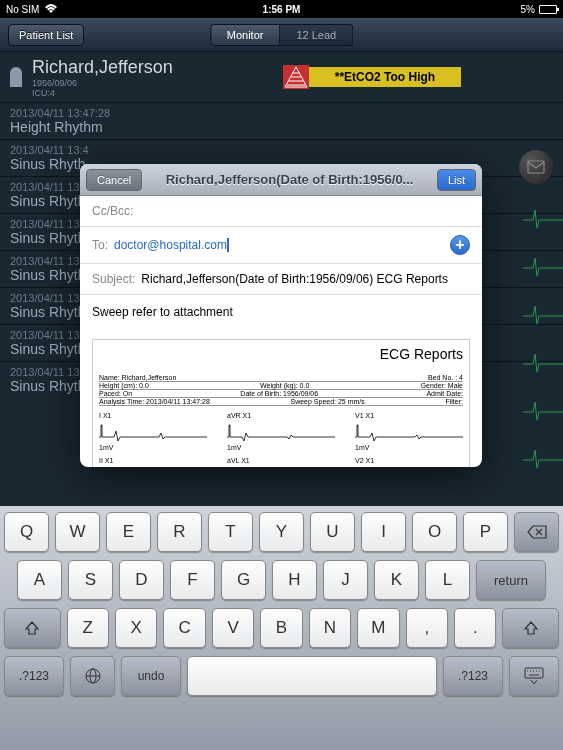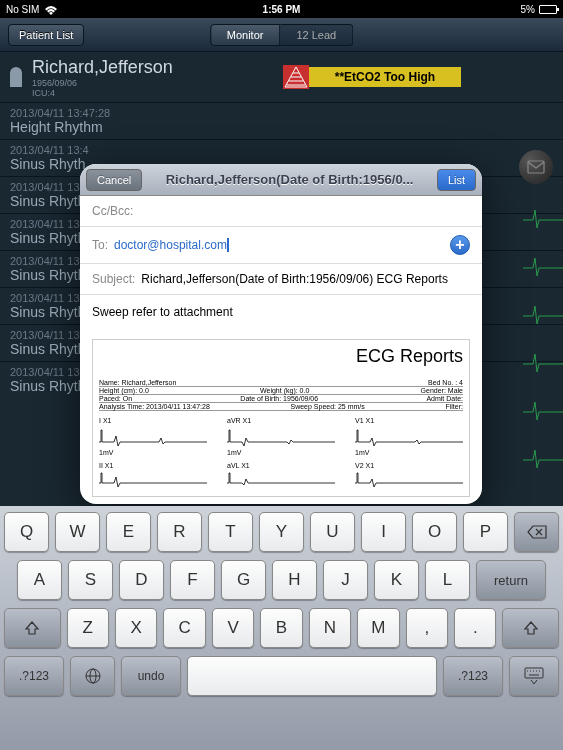--- a/index.html
+++ b/index.html
@@ -1,20 +1,20 @@
 <!DOCTYPE html>
 <html><head>
   <meta charset="utf-8">
   <style>
     * { margin: 0; padding: 0; box-sizing: border-box; font-family: -apple-system, Helvetica, Arial, sans-serif; }
     body { width: 563px; height: 750px; background: #1a2832; overflow: hidden; position: relative; }
     
     
     .status-bar { height: 18px; background: #000; color: #fff; display: flex; align-items: center; padding: 0 6px; font-size: 10px; justify-content: space-between; }
-    .status-left { display: flex; gap: 6px; align-items: flex-end; }
+    .status-left { display: flex; gap: 6px; align-items: flex-start; }
     .status-center { position: absolute; left: 50%; transform: translateX(-50%); font-weight: bold; }
     .status-right { display: flex; gap: 4px; align-items: center; }
     .battery-icon { width: 18px; height: 9px; border: 1px solid #fff; border-radius: 1px; position: relative; }
     .battery-icon::after { content: ''; position: absolute; right: -3px; top: 2px; width: 2px; height: 3px; background: #fff; }
     
     
     .nav-bar { height: 34px; background: linear-gradient(#3a4a5a, #1a2a3a); display: flex; align-items: center; padding: 0 8px; border-bottom: 1px solid #0a1520; }
     .nav-btn { background: linear-gradient(#4a5a6a, #2a3a4a); color: #fff; padding: 4px 10px; border-radius: 4px; font-size: 11px; border: 1px solid #0a1520; text-shadow: 0 -1px 0 #000; }
     .segment { display: flex; margin-left: auto; margin-right: auto; position: absolute; left: 50%; transform: translateX(-50%); }
     .seg-btn { background: linear-gradient(#2a3a4a, #1a2a3a); color: #aaa; padding: 4px 16px; font-size: 11px; border: 1px solid #0a1520; }
@@ -40,36 +40,36 @@
     .history-label { font-size: 14px; color: #9aaab8; }
     
     
     .mail-circle { position: absolute; right: 10px; top: 150px; width: 34px; height: 34px; border-radius: 50%; background: radial-gradient(circle at 30% 30%, #555, #222); display: flex; align-items: center; justify-content: center; }
     .mail-circle svg { width: 18px; height: 14px; }
     
     
     .ecg-traces { position: absolute; right: 0; top: 200px; width: 40px; height: 280px; }
     
     
-    .modal { position: absolute; top: 164px; left: 80px; width: 402px; height: 340px; background: #fff; border-radius: 16px; overflow: hidden; box-shadow: 0 10px 40px rgba(0,0,0,0.6); }
+    .modal { position: absolute; top: 164px; left: 80px; width: 402px; height: 303px; background: #fff; border-radius: 8px; overflow: hidden; box-shadow: 0 10px 40px rgba(0,0,0,0.6); }
     .modal-header { height: 32px; background: linear-gradient(#cdd3db, #a8b0bc); display: flex; align-items: center; padding: 0 6px; border-bottom: 1px solid #888; }
     .modal-btn { padding: 4px 10px; border-radius: 4px; font-size: 11px; border: 1px solid #666; text-shadow: 0 -1px 0 rgba(0,0,0,0.3); color: #fff; }
     .modal-btn.cancel { background: linear-gradient(#8a929c, #6a727c); }
     .modal-btn.send { background: linear-gradient(#4a8aea, #2a6aca); margin-left: auto; }
     .modal-title { flex: 1; text-align: center; font-size: 13px; font-weight: bold; color: #3a4250; text-shadow: 0 1px 0 #fff; padding: 0 6px; white-space: nowrap; overflow: hidden; text-overflow: ellipsis; }
     .mail-field { display: flex; align-items: center; padding: 8px 12px; border-bottom: 1px solid #ddd; font-size: 12px; }
     .mail-label { color: #888; margin-right: 6px; }
     .mail-value { color: #2a6aca; }
     .mail-value.black { color: #000; }
     .add-btn { margin-left: auto; width: 20px; height: 20px; border-radius: 50%; background: linear-gradient(#5a9aea, #2a6aca); color: #fff; display: flex; align-items: center; justify-content: center; font-size: 16px; font-weight: bold; border: 1px solid #1a5ab0; }
     .cursor { display: inline-block; width: 2px; height: 14px; background: #2a6aca; vertical-align: middle; animation: blink 1s infinite; }
     @keyframes blink { 50% { opacity: 0; } }
     .mail-body { padding: 10px 12px; font-size: 12px; }
     .attachment { margin: 10px 12px; border: 1px solid #ccc; padding: 6px; font-size: 7px; }
-    .attach-title { text-align: right; font-size: 18px; font-weight: normal; margin-bottom: 12px; }
+    .attach-title { text-align: right; font-size: 14px; font-weight: normal; margin-bottom: 12px; }
     .attach-row { display: flex; justify-content: space-between; border-bottom: 0.5px solid #999; }
     .attach-ecg { display: flex; margin-top: 6px; gap: 20px; }
     .ecg-lead { flex: 1; }
     .ecg-lead-label { font-size: 7px; }
     
     
     .keyboard { position: absolute; bottom: 0; left: 0; right: 0; height: 244px; background: linear-gradient(#ced3da, #939ba8); padding: 6px 4px; }
     .kb-row { display: flex; justify-content: center; gap: 6px; margin-bottom: 8px; }
     .key { background: linear-gradient(#fdfdfd, #e8eaec); border: 1px solid #888; border-radius: 5px; height: 40px; display: flex; align-items: center; justify-content: center; font-size: 17px; color: #333; box-shadow: 0 1px 1px rgba(0,0,0,0.3); }
     .key.letter { width: 45px; }

